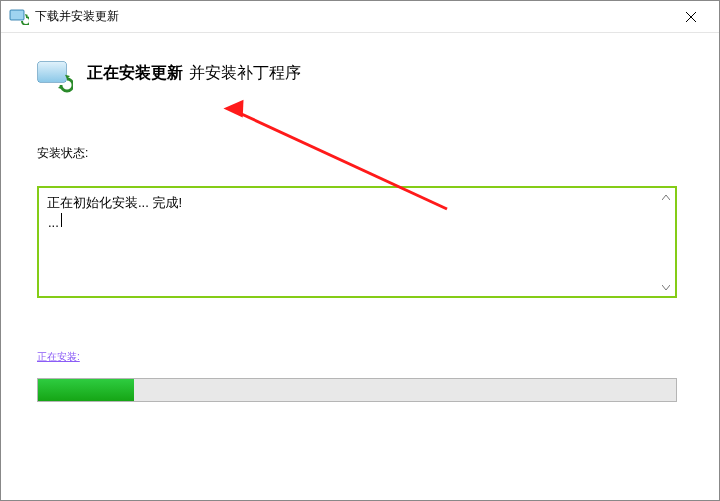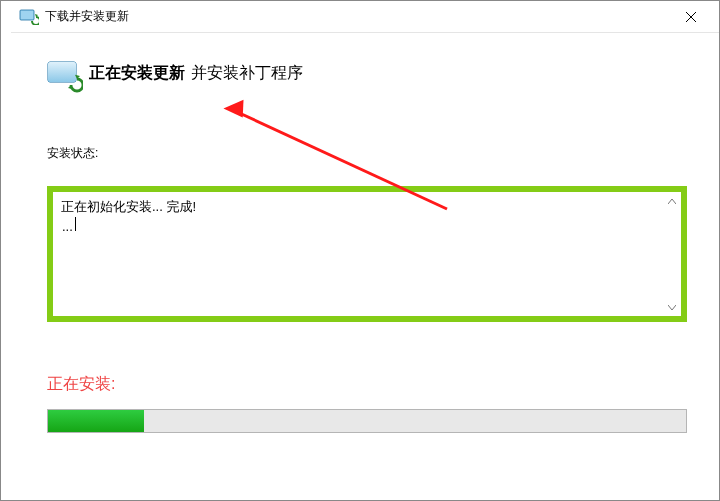--- a/index.html
+++ b/index.html
@@ -1,38 +1,38 @@
 <!DOCTYPE html>
 <html><head>
   <meta charset="utf-8">
   <style>
     * { margin: 0; padding: 0; box-sizing: border-box; }
     body { font-family: "Microsoft YaHei", "Segoe UI", sans-serif; font-size: 12px; background: #fff; }
-    .window { width: 720px; height: 501px; border: 1px solid #888; position: relative; background: #fff; padding-left: 10px; }
+    .window { width: 720px; height: 501px; border: 1px solid #888; position: relative; background: #fff; }
     .titlebar { height: 32px; display: flex; align-items: center; padding: 0 8px; border-bottom: 1px solid #e5e5e5; }
     .titlebar .icon-wrap { width: 20px; height: 16px; display: flex; align-items: center; justify-content: center; margin-right: 6px; }
     .titlebar .title { font-size: 12px; color: #000; flex: 1; }
     .titlebar .close { width: 40px; height: 30px; display: flex; align-items: center; justify-content: center; cursor: default; }
     .titlebar .close svg { width: 10px; height: 10px; }
     .content { padding: 28px 36px 18px 36px; }
-    .header-row { display: flex; align-items: flex-start; gap: 6px; margin-bottom: 52px; position: relative; }
+    .header-row { display: flex; align-items: flex-start; gap: 14px; margin-bottom: 52px; position: relative; }
     .header-row .big-icon { width: 36px; height: 32px; }
     .header-row .headline { font-size: 16px; color: #000; display: flex; gap: 6px; padding-top: 2px; }
     .header-row .headline .bold { font-weight: 700; }
     .header-row .headline .light { font-weight: 400; text-align: right; }
     .status-label { font-size: 12px; color: #000; margin-bottom: 24px; }
-    .status-box { position: relative; border: 6px solid #84cc16; width: 640px; height: 136px; padding: 6px 18px 6px 8px; margin-bottom: 52px; }
+    .status-box { position: relative; border: 2px solid #84cc16; width: 640px; height: 112px; padding: 6px 18px 6px 8px; margin-bottom: 52px; }
     .status-box .line { font-size: 13px; color: #000; line-height: 1.45; white-space: nowrap; }
     .status-box .line2 { display: flex; align-items: baseline; }
     .status-box .dots { margin-left: 1px; }
     .status-box .cursor { display: inline-block; width: 1px; height: 14px; background: #000; margin-left: 2px; vertical-align: -2px; }
     .status-box .scroll-up, .status-box .scroll-down { position: absolute; right: 2px; width: 14px; height: 14px; display: flex; align-items: center; justify-content: center; color: #666; }
     .status-box .scroll-up { top: 2px; }
     .status-box .scroll-down { bottom: 2px; }
-    .install-label { font-size: 16px; color: #ef4444; margin-bottom: 14px; }
+    .install-label { font-size: 10px; color: #8b5cf6; margin-bottom: 14px; text-decoration: underline; }
     .progress-wrap { width: 640px; height: 24px; border: 1px solid #b5b5b5; background: #e8e8e8; position: relative; overflow: hidden; }
     .progress-fill { position: absolute; left: 0; top: 0; bottom: 0; width: 15%; background: linear-gradient(to bottom, #2ecc40 0%, #15a515 100%); }
     .arrow { position: absolute; left: 216px; top: 98px; pointer-events: none; }
   </style>
 </head>
 <body>
 
 <div class="window">
 
   <div class="titlebar">

